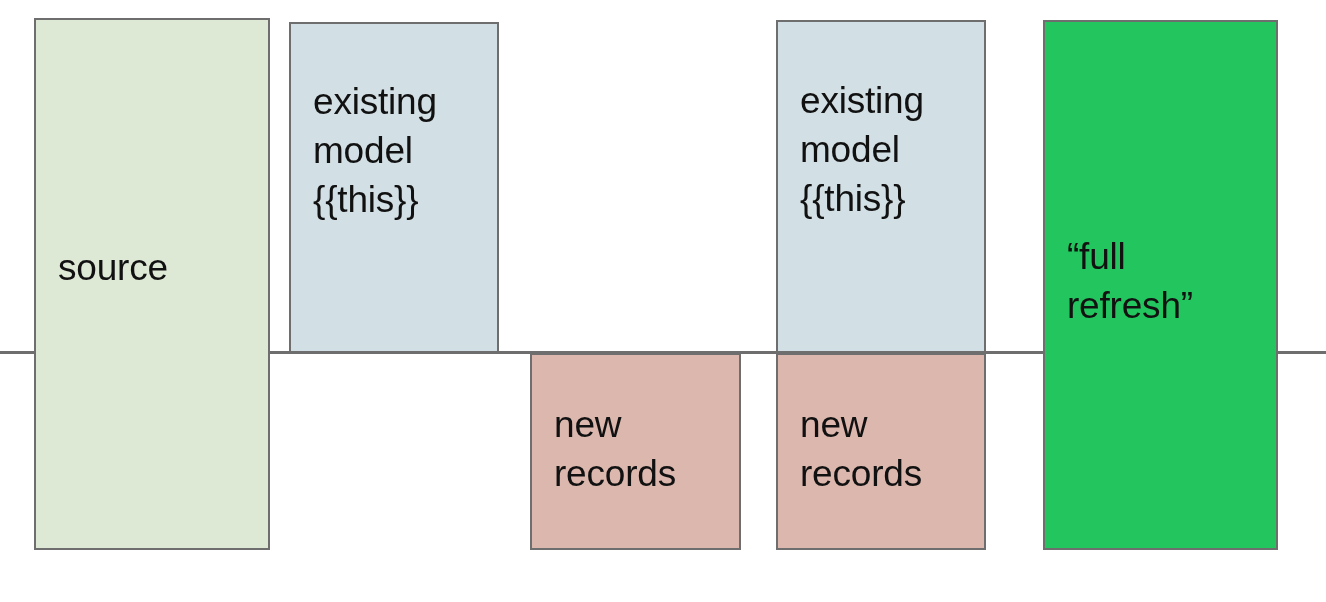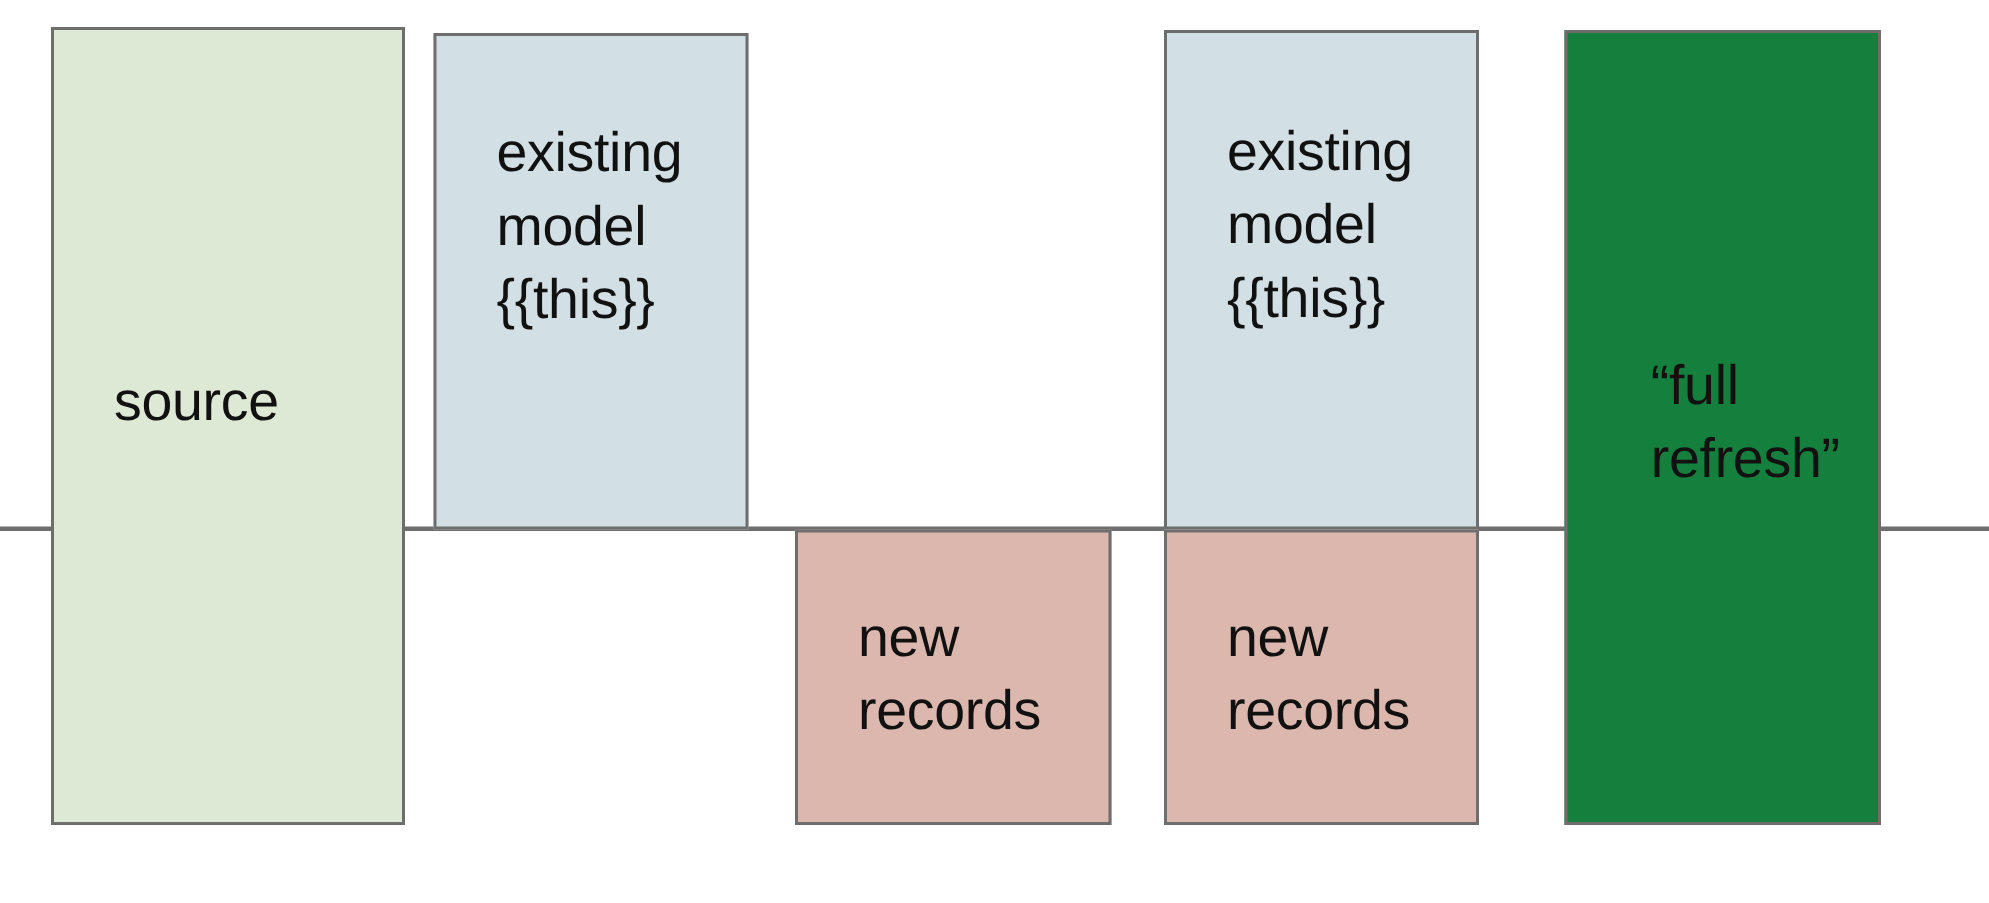--- a/index.html
+++ b/index.html
@@ -25,39 +25,39 @@
     height: 3px;
     background: #6e6e6e;
   }
   .node {
     position: absolute;
     box-sizing: border-box;
     border: 2px solid #6e6e6e;
     display: flex;
     align-items: center;
     justify-content: flex-start;
-    padding-left: 40px;
+    padding-left: 22px;
     padding-right: 10px;
   }
   .node-label {
     font-size: 37px;
     line-height: 1.32;
     color: #111111;
     white-space: pre-line;
     text-align: left;
     letter-spacing: -0.2px;
   }
 
   
   #node-source        { left: 34px;   top: 18px;  width: 236px; height: 532px; background: #dde8d5; }
   #node-model-before  { left: 289px;  top: 22px;  width: 210px; height: 331px; background: #d2dfe4; }
   #node-new-records-1 { left: 530px;  top: 353px; width: 211px; height: 197px; background: #dcb7ae; }
   #node-model-after   { left: 776px;  top: 20px;  width: 210px; height: 333px; background: #d2dfe4; }
   #node-new-records-2 { left: 776px;  top: 353px; width: 210px; height: 197px; background: #dcb7ae; }
-  #node-full-refresh  { left: 1043px; top: 20px;  width: 211px; height: 530px; background: #15803d; justify-content: center; }
+  #node-full-refresh  { left: 1043px; top: 20px;  width: 235px; height: 530px; background: #22c55e; }
 
   
   #node-source .node-label        { transform: translateY(-16px); }
   #node-model-before .node-label  { transform: translateY(-36px); }
   #node-model-after .node-label   { transform: translateY(-36px); }
   #node-new-records-1 .node-label { transform: translateY(-2px); }
   #node-new-records-2 .node-label { transform: translateY(-2px); }
   #node-full-refresh .node-label  { transform: translateY(-3px); }
 </style>
 </head>

